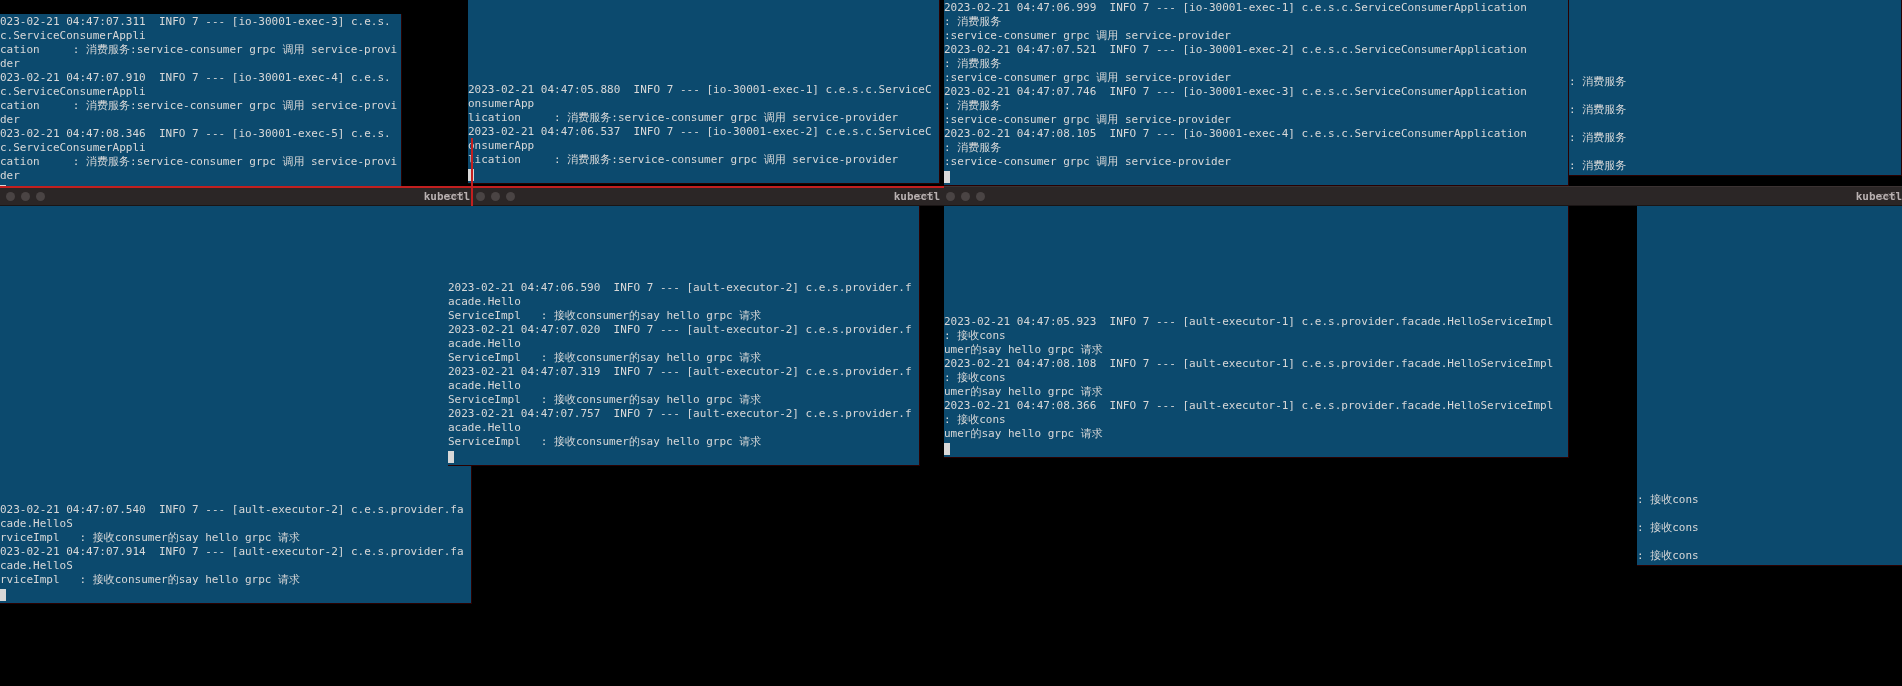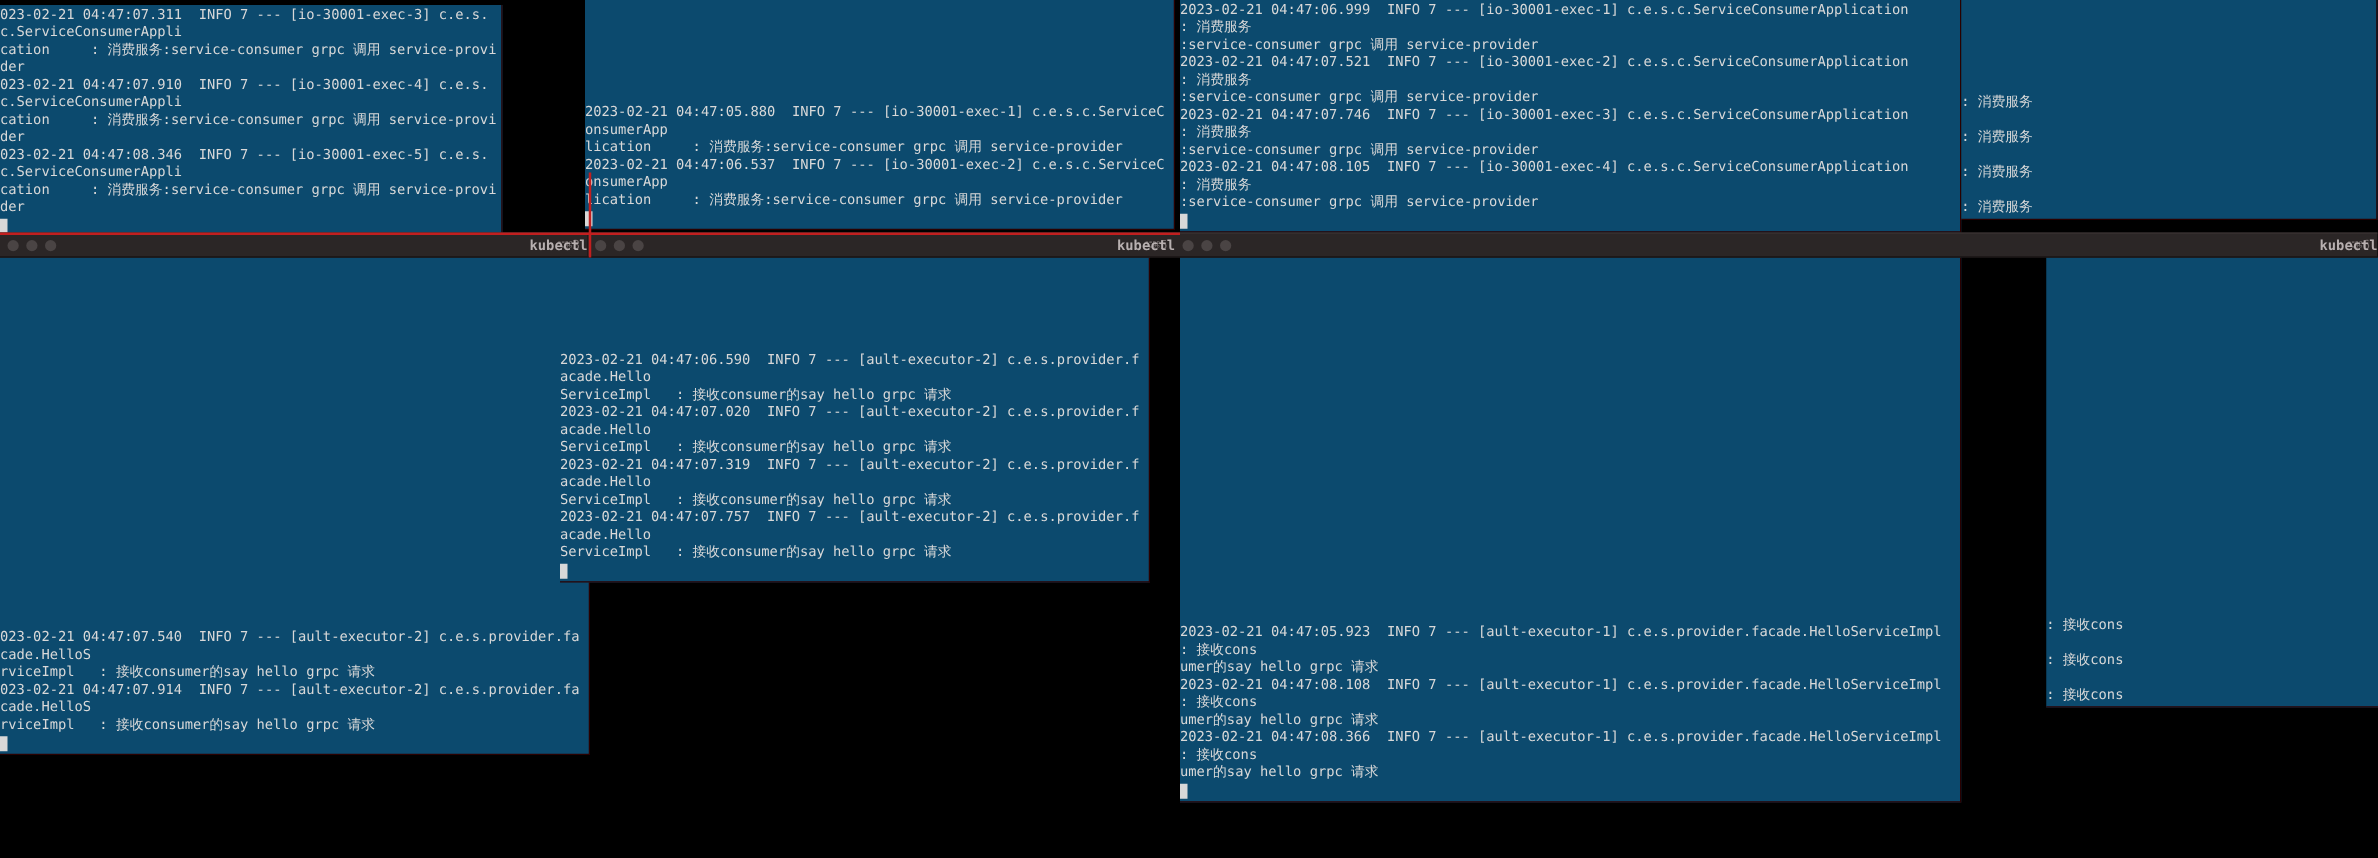--- a/index.html
+++ b/index.html
@@ -94,21 +94,21 @@
     position: absolute;
     top: 186px;
     left: 0;
     width: 1902px;
     z-index: 2;
   }
 </style>
 </head>
 <body>
 
-<div style="position:absolute;top:4px;left:0;width:402px;height:186px" class="pane">
+<div style="position:absolute;top:14px;left:0;width:402px;height:186px" class="pane">
   <div class="log"><span>023-02-21 04:47:07.311  INFO 7 --- [io-30001-exec-3] c.e.s.c.ServiceConsumerAppli
 cation     : 消费服务:service-consumer grpc 调用 service-provider
 023-02-21 04:47:07.910  INFO 7 --- [io-30001-exec-4] c.e.s.c.ServiceConsumerAppli
 cation     : 消费服务:service-consumer grpc 调用 service-provider
 023-02-21 04:47:08.346  INFO 7 --- [io-30001-exec-5] c.e.s.c.ServiceConsumerAppli
 cation     : 消费服务:service-consumer grpc 调用 service-provider</span>
 <span class="cursor"></span></div>
 </div>
 <div style="position:absolute;top:0;left:468px;width:472px;height:184px" class="pane">
   <div class="log"><span>2023-02-21 04:47:05.880  INFO 7 --- [io-30001-exec-1] c.e.s.c.ServiceConsumerApp
@@ -183,21 +183,21 @@
   <div class="log"><span>2023-02-21 04:47:06.590  INFO 7 --- [ault-executor-2] c.e.s.provider.facade.Hello
 ServiceImpl   : 接收consumer的say hello grpc 请求
 2023-02-21 04:47:07.020  INFO 7 --- [ault-executor-2] c.e.s.provider.facade.Hello
 ServiceImpl   : 接收consumer的say hello grpc 请求
 2023-02-21 04:47:07.319  INFO 7 --- [ault-executor-2] c.e.s.provider.facade.Hello
 ServiceImpl   : 接收consumer的say hello grpc 请求
 2023-02-21 04:47:07.757  INFO 7 --- [ault-executor-2] c.e.s.provider.facade.Hello
 ServiceImpl   : 接收consumer的say hello grpc 请求</span>
 <span class="cursor"></span></div>
 </div>
-<div style="position:absolute;top:206px;left:944px;width:625px;height:436px" class="pane">
+<div style="position:absolute;top:194px;left:944px;width:625px;height:264px" class="pane">
   <div class="log"><span>2023-02-21 04:47:05.923  INFO 7 --- [ault-executor-1] c.e.s.provider.facade.HelloServiceImpl   : 接收cons
 umer的say hello grpc 请求
 2023-02-21 04:47:08.108  INFO 7 --- [ault-executor-1] c.e.s.provider.facade.HelloServiceImpl   : 接收cons
 umer的say hello grpc 请求
 2023-02-21 04:47:08.366  INFO 7 --- [ault-executor-1] c.e.s.provider.facade.HelloServiceImpl   : 接收cons
 umer的say hello grpc 请求</span>
 <span class="cursor"></span></div>
 </div>
 <div style="position:absolute;top:206px;left:1637px;width:333px;height:360px" class="pane">
   <div class="log"><span>: 接收cons

